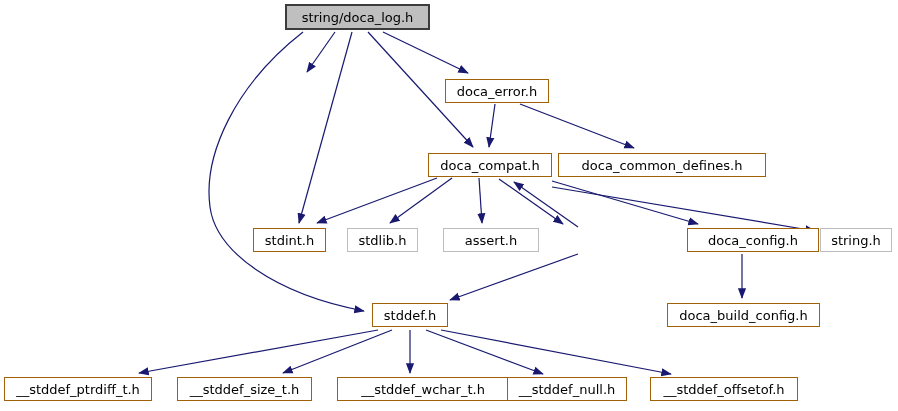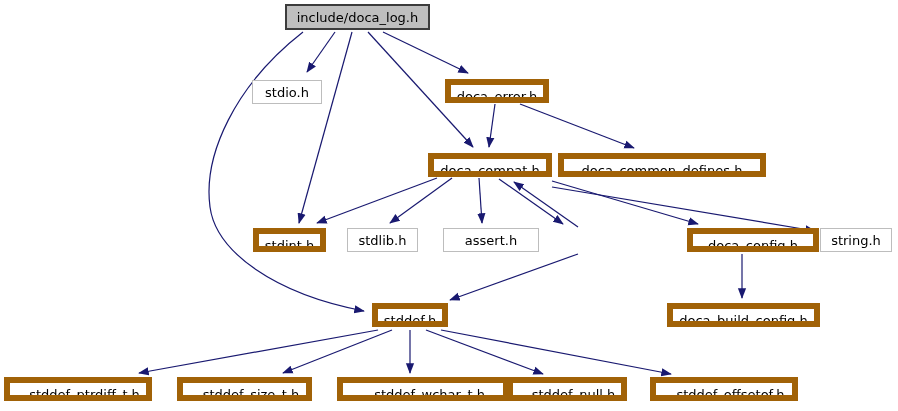--- a/index.html
+++ b/index.html
@@ -4,21 +4,21 @@
 <style>
   html,body{margin:0;padding:0;background:#ffffff;}
   .canvas{
     position:relative;width:898px;height:411px;background:#ffffff;overflow:hidden;
     font-family:"DejaVu Sans","Liberation Sans",sans-serif;
   }
   svg.edges{position:absolute;left:0;top:0;width:898px;height:411px;}
   .edge{stroke:#191970;stroke-width:1.2;fill:none;}
   .node{
     position:absolute;height:24px;line-height:24px;box-sizing:border-box;
-    background:#ffffff;border:6px solid #a16207;color:#000000;
+    background:#ffffff;border:1px solid #a16207;color:#000000;
     font-size:13px;text-align:center;white-space:nowrap;overflow:hidden;
   }
   .node.root{
     background:#bfbfbf;border:2px solid #3c3c3c;height:26px;line-height:23px;
   }
   .node.external{border:1px solid #bdbdbd;}
 </style>
 </head>
 <body>
 
@@ -46,23 +46,22 @@
     <line class="edge" x1="552" y1="187" x2="815" y2="231" marker-end="url(#arrow)"></line>
     <line class="edge" x1="578" y1="254" x2="450" y2="300" marker-end="url(#arrow)"></line>
     <line class="edge" x1="742" y1="254" x2="742" y2="298" marker-end="url(#arrow)"></line>
     <line class="edge" x1="378" y1="330" x2="139" y2="373" marker-end="url(#arrow)"></line>
     <line class="edge" x1="392" y1="330" x2="283" y2="373" marker-end="url(#arrow)"></line>
     <line class="edge" x1="410" y1="330" x2="410" y2="373" marker-end="url(#arrow)"></line>
     <line class="edge" x1="426" y1="330" x2="543" y2="374" marker-end="url(#arrow)"></line>
     <line class="edge" x1="441" y1="330" x2="671" y2="374" marker-end="url(#arrow)"></line>
   </svg>
 
-  <div class="node root" style="left:285px;top:4px;width:145px">include/doca_log.h</div>
+  <div class="node root" style="left:285px;top:4px;width:145px">string/doca_log.h</div>
 
-  <div class="node external" style="left:252px;top:80px;width:70px">stdio.h</div>
   <div class="node" style="left:445px;top:79px;width:104px">doca_error.h</div>
 
   <div class="node" style="left:428px;top:153px;width:124px">doca_compat.h</div>
   <div class="node" style="left:558px;top:153px;width:208px">doca_common_defines.h</div>
 
   <div class="node" style="left:253px;top:228px;width:73px">stdint.h</div>
   <div class="node external" style="left:347px;top:228px;width:71px">stdlib.h</div>
   <div class="node external" style="left:443px;top:228px;width:96px">assert.h</div>
   <div class="node" style="left:687px;top:228px;width:132px">doca_config.h</div>
   <div class="node external" style="left:820px;top:228px;width:72px">string.h</div>

